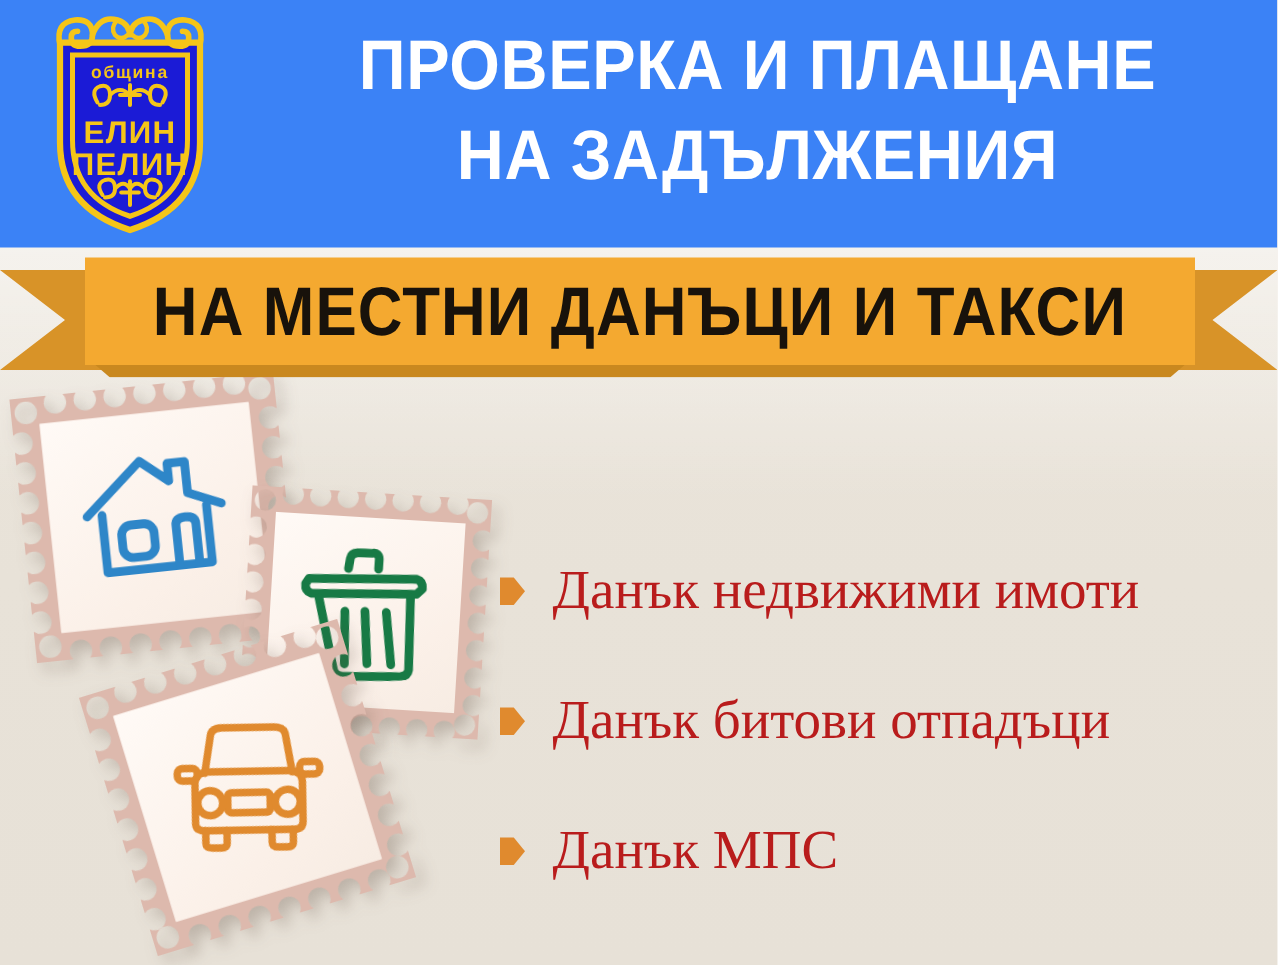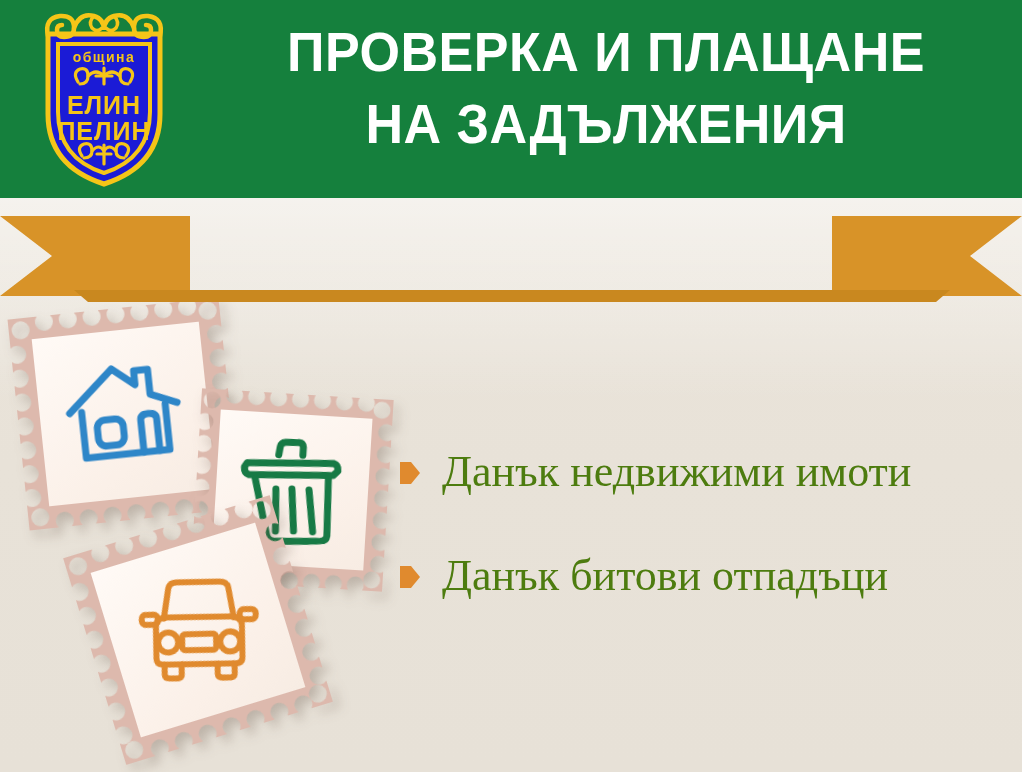--- a/index.html
+++ b/index.html
@@ -36,21 +36,21 @@
     background: linear-gradient(180deg, rgba(255,255,255,0.55) 0%, rgba(255,255,255,0.0) 100%);
     pointer-events: none;
   }
 
   
   .header {
     position: absolute;
     left: 0; top: 0;
     width: 1022px;
     height: 198px;
-    background: #15803d;
+    background: #3b82f6;
     z-index: 5;
   }
   .logo-wrap {
     position: absolute;
     left: 18px;
     top: 6px;
     width: 172px;
     height: 186px;
   }
   .header-title {
@@ -198,21 +198,21 @@
     flex: 0 0 auto;
     width: 20px;
     height: 24px;
     margin-right: 22px;
     margin-top: 2px;
   }
   .tax-label {
     font-family: "Liberation Serif", serif;
     font-size: 44px;
     line-height: 48px;
-    color: #4d7c0f;
+    color: #b91c1c;
     white-space: nowrap;
   }
 </style>
 </head>
 <body>
 
 <div id="poster">
 
   <div class="bg-base"></div>
   <div class="bg-sheen"></div>
@@ -257,20 +257,23 @@
     <div class="header-title">
       <span class="line">ПРОВЕРКА И ПЛАЩАНЕ</span>
       <span class="line">НА ЗАДЪЛЖЕНИЯ</span>
     </div>
   </div>
 
   <div class="ribbon">
     <div class="ribbon-tail left"></div>
     <div class="ribbon-tail right"></div>
     <div class="ribbon-shadow"></div>
+    <div class="ribbon-main">
+      <span class="ribbon-text">НА МЕСТНИ ДАНЪЦИ И ТАКСИ</span>
+    </div>
   </div>
 
   <div class="stamps">
 
     <div class="stamp" id="stamp-house">
       <svg class="scallop" viewBox="0 0 212 212">
         <defs>
           <mask id="mask-house">
             <rect x="0" y="0" width="212" height="212" fill="white"></rect>
             <g fill="black">
@@ -454,16 +457,22 @@
       <span class="tax-label">Данък недвижими имоти</span>
     </div>
 
     <div class="tax-item">
       <svg class="bullet" viewBox="0 0 20 24">
         <path d="M0 1 L11 1 L20 12 L11 23 L0 23 Z" fill="#e08a2e"></path>
       </svg>
       <span class="tax-label">Данък битови отпадъци</span>
     </div>
 
+    <div class="tax-item">
+      <svg class="bullet" viewBox="0 0 20 24">
+        <path d="M0 1 L11 1 L20 12 L11 23 L0 23 Z" fill="#e08a2e"></path>
+      </svg>
+      <span class="tax-label">Данък МПС</span>
+    </div>
 
   </div>
 
 </div>
 
 </body></html>

